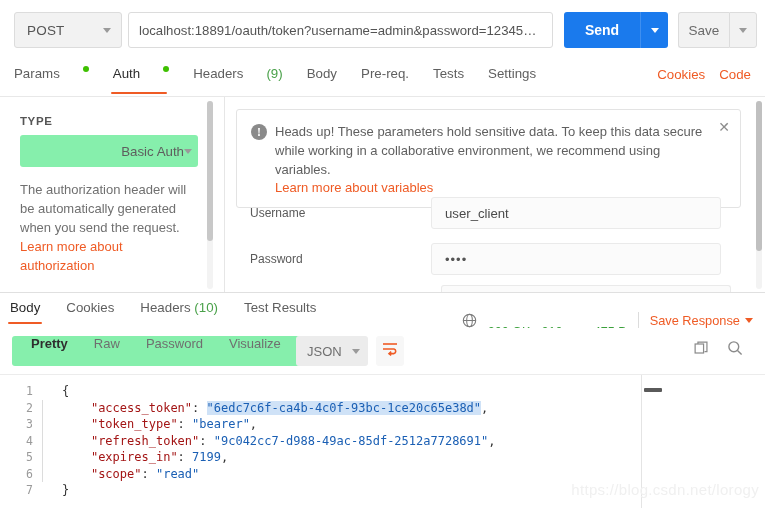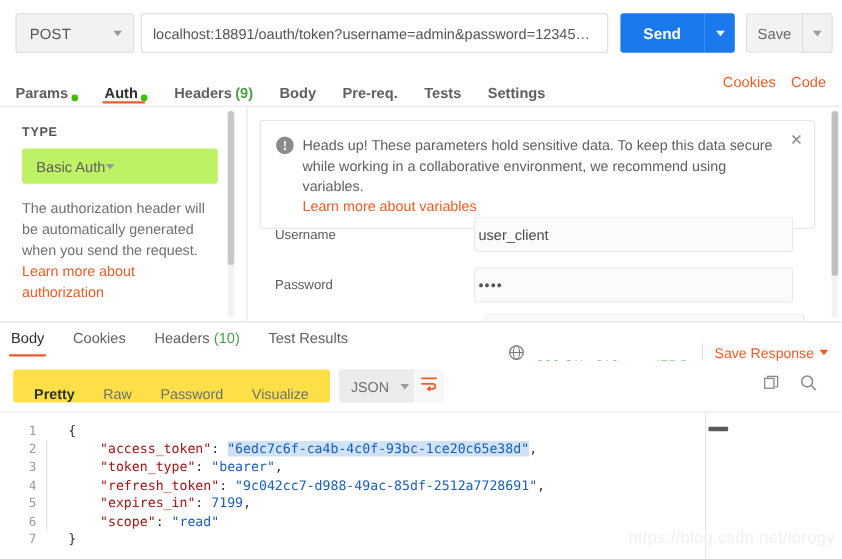--- a/index.html
+++ b/index.html
@@ -52,40 +52,40 @@
   .save-caret-btn {
     width:28px;height:36px;background:#f2f2f2;border:1px solid #dcdcdc;border-radius:0 3px 3px 0;
     display:flex;align-items:center;justify-content:center;cursor:pointer;
   }
 
   
   .req-tabs { position:absolute; left:0; top:62px; width:765px; height:34px; }
   .tabrow { position:absolute; left:12px; top:0; display:flex; align-items:flex-start; height:34px; }
   .tab {
     position:relative; padding: 4px 10px 0 2px; margin-right:12px; font-size:13.3px;
-    color:#5f5f5f; cursor:pointer; display:flex; align-items:flex-end; gap:3px; height:30px;font-weight:bold;
+    color:#5f5f5f; cursor:pointer; display:flex; align-items:flex-start; gap:23px; height:30px;
   }
   .tab.active { color:#2e2e2e; }
   .tab .underline {
     position:absolute; left:0; right:12px; bottom:-2px; height:2.5px; background:#ef5b25; border-radius:1px;
   }
   .dot { width:6px; height:6px; border-radius:50%; background:#3ec000; display:inline-block; }
   .count { color:#4aa14a; }
   .right-links { position:absolute; right:14px; top:5px; display:flex; gap:14px; }
   .right-links span { font-size:13.3px; color:#ef5b25; cursor:pointer; }
 
   
   .auth-area { position:absolute; left:0; top:96px; width:765px; height:196px; background:#fff;
                border-top:1px solid #e8e8e8; }
   .auth-left { position:absolute; left:0; top:0; width:225px; height:196px; border-right:1px solid #e6e6e6; }
   .type-label { position:absolute; left:20px; top:18px; font-size:11.5px; font-weight:bold; color:#555; letter-spacing:.6px; }
   .type-select {
-    position:absolute; left:20px; top:38px; width:178px; height:32px; background:#bef264;
-    border-radius:3px; display:flex; align-items:center; justify-content:flex-start;
-    padding: 0 27px 0 13px; cursor:pointer;
+    position:absolute; left:20px; top:38px; width:178px; height:32px; background:#86efac;
+    border-radius:3px; display:flex; align-items:center; justify-content:flex-end;
+    padding: 0 6px 0 13px; cursor:pointer;
   }
   .type-select .t-label { font-size:13.3px; color:#5e5e5e; }
   .auth-desc { position:absolute; left:20px; top:83px; width:180px; font-size:13px; line-height:19px; color:#707070; }
   .auth-link { color:#ef5b25; cursor:pointer; }
   .scroll-left { position:absolute; left:207px; top:4px; width:6px; height:188px; background:#f3f3f3; border-radius:3px; }
   .scroll-left .thumb { position:absolute; left:0; top:0; width:6px; height:140px; background:#c8c8c8; border-radius:3px; }
 
   .auth-right { position:absolute; left:226px; top:0; right:0; height:196px; overflow:hidden; }
   .banner {
     position:absolute; left:10px; top:12px; width:505px; min-height:66px; background:#fff;
@@ -97,21 +97,21 @@
     font-family:"Liberation Serif", serif;
   }
   .banner .btxt { margin-left:24px; margin-right:22px; font-size:13px; line-height:19px; color:#606060; }
   .banner .blink { color:#ef5b25; font-size:13px; margin-left:24px; display:block; margin-top:1px; cursor:pointer; }
   .banner .close { position:absolute; right:10px; top:10px; font-size:14px; color:#8c8c8c; cursor:pointer; line-height:14px; }
 
   .field-row { position:absolute; left:10px; height:32px; display:flex; align-items:center; }
   .field-label { width:195px; font-size:12px; color:#5a5a5a; padding-left:14px; }
   .field-input {
     width:290px; height:32px; background:#fbfbfb; border:1px solid #eaeaea; border-radius:3px;
-    display:flex; align-items:center; padding:0 3px; font-size:13.2px; color:#4a4a4a; cursor:text;
+    display:flex; align-items:center; padding:0 13px; font-size:13.2px; color:#4a4a4a; cursor:text;
   }
   .pw-dots { letter-spacing:1px; font-size:13px; color:#555; }
   .partial-box {
     position:absolute; left:215px; top:188px; width:290px; height:14px; background:#fbfbfb;
     border:1px solid #eaeaea; border-bottom:none; border-radius:3px 3px 0 0;
   }
   .scroll-right { position:absolute; right:3px; top:4px; width:6px; height:188px; background:#f3f3f3; border-radius:3px; }
   .scroll-right .thumb { position:absolute; left:0; top:0; width:6px; height:150px; background:#c0c0c0; border-radius:3px; }
 
   
@@ -123,27 +123,27 @@
   .meta { position:absolute; right:12px; top:8px; display:flex; align-items:center; gap:11px; }
   .meta .m { font-size:12.6px; color:#3aa03a;margin-top:24px; }
   .meta .divider { width:1px; height:16px; background:#dcdcdc; }
   .meta .saveresp { font-size:12.8px; color:#ef5b25; cursor:pointer; display:flex; align-items:center; gap:5px; }
   .orange-caret { width:0;height:0;border-left:4px solid transparent;border-right:4px solid transparent;border-top:5px solid #ef5b25; }
   .globe { width:15px; height:15px; }
 
   
   .fmt { position:absolute; left:0; top:328px; width:765px; height:46px; background:#fff; }
   .fmt-pill {
-    position:absolute; left:12px; top:8px; height:30px; background:#fde047; border-radius:3px;
-    display:flex; align-items:flex-end; padding:0 6px;
+    position:absolute; left:12px; top:8px; height:30px; background:#86efac; border-radius:3px;
+    display:flex; align-items:flex-start; padding:0 6px;
   }
   .fmt-pill .it { font-size:13px; color:#6f6f6f; padding:0 13px; cursor:pointer; }
   .fmt-pill .it.active { color:#2e2e2e; font-weight:bold; }
   .json-sel {
-    position:absolute; left:308px; top:8px; width:72px; height:30px; background:#ececec; border-radius:3px;
+    position:absolute; left:296px; top:8px; width:72px; height:30px; background:#ececec; border-radius:3px;
     display:flex; align-items:center; justify-content:space-between; padding:0 8px 0 11px; cursor:pointer;
   }
   .json-sel .j-label { font-size:13px; color:#6f6f6f; }
   .wrap-btn {
     position:absolute; left:376px; top:8px; width:28px; height:30px; background:#f7f7f7;
     border-radius:3px; display:flex; align-items:center; justify-content:center; cursor:pointer;
   }
   .right-icons { position:absolute; right:22px; top:12px; display:flex; align-items:center; gap:18px; }
 
   

